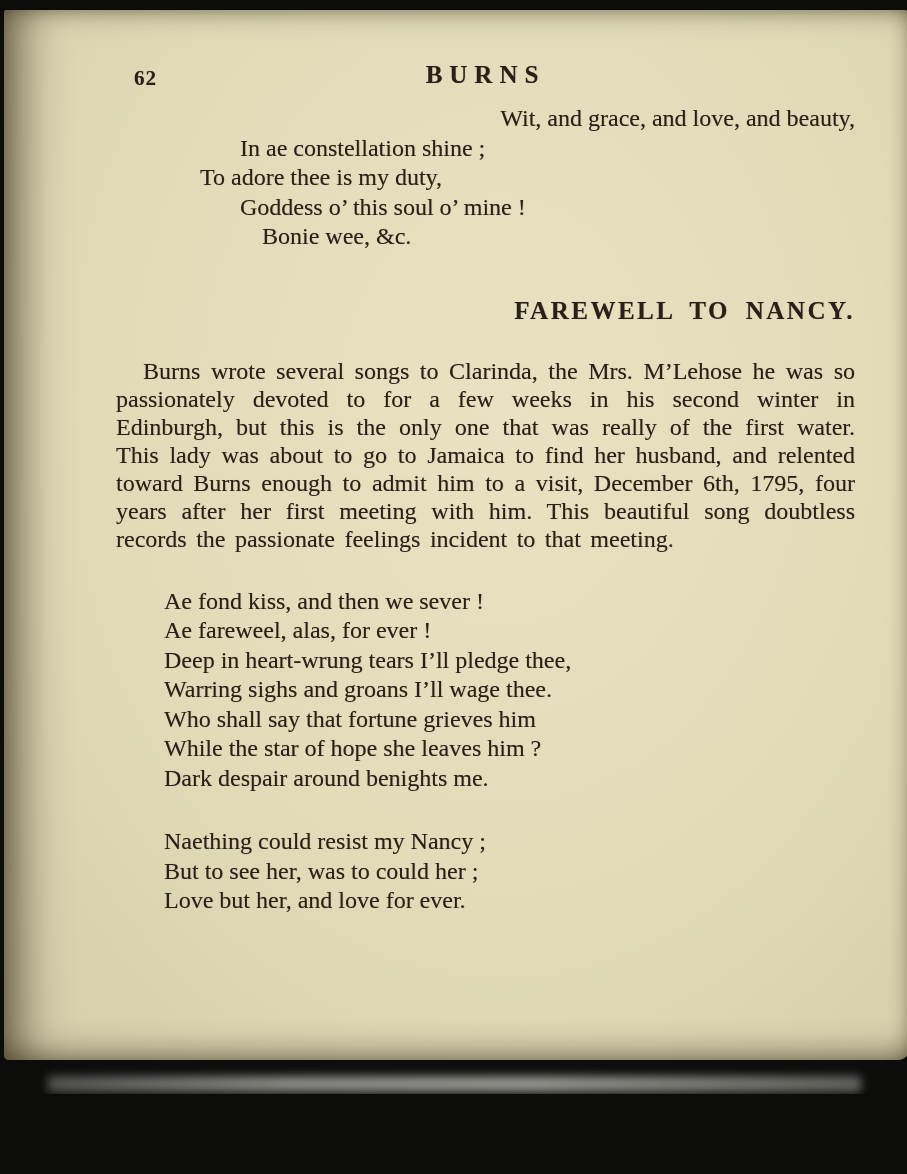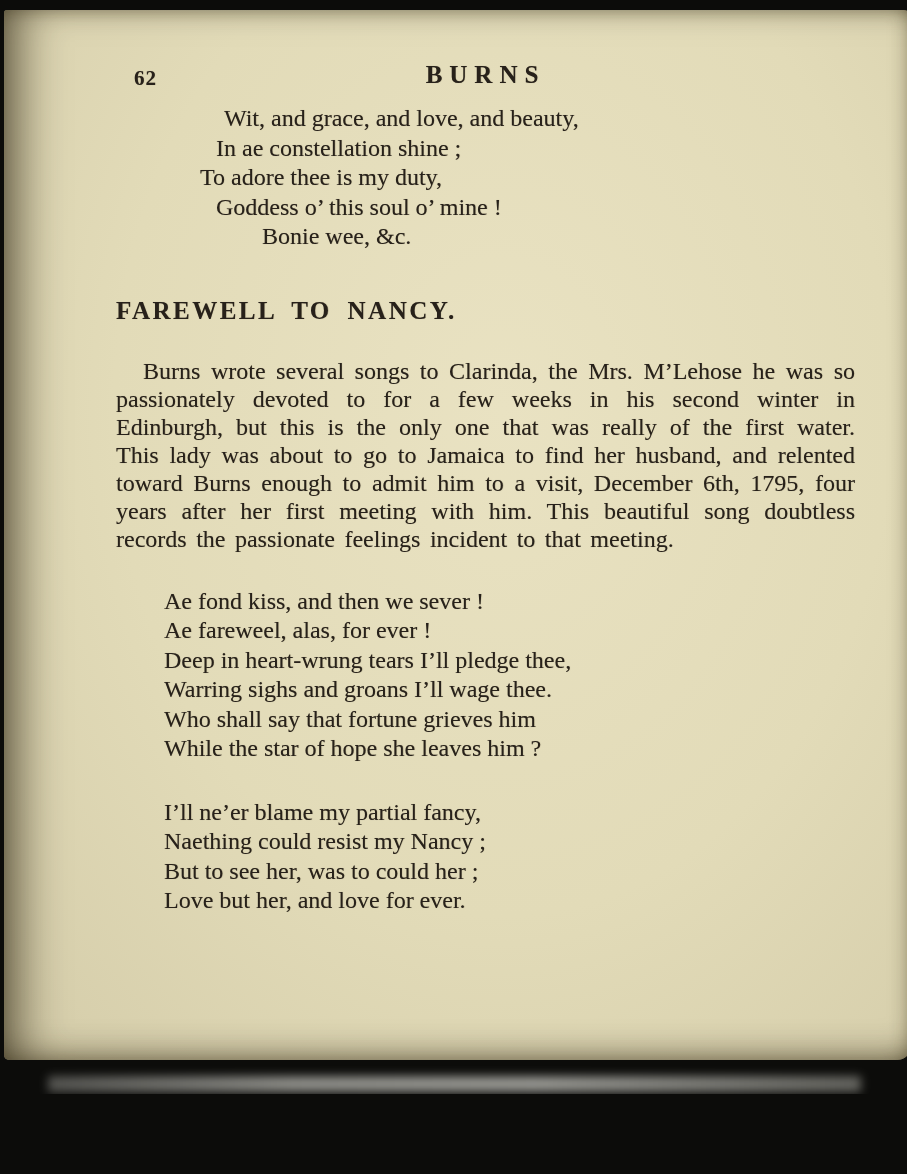--- a/index.html
+++ b/index.html
@@ -90,26 +90,26 @@
   }
   .stanza .line {
     white-space: nowrap;
     line-height: 29.5px;
   }
   .opening {
     margin-top: 8px;
     margin-left: 80px;
   }
   .ind-0 { margin-left: 4px; }
-  .ind-a { margin-left: 28px; }
-  .ind-b { margin-left: 20px; }
+  .ind-a { margin-left: 18px; text-align: right; }
+  .ind-b { margin-left: 44px; }
   .ind-c { margin-left: 66px; }
   .section-title {
     margin: 44px 0 0 0;
-    text-align: left;
+    text-align: right;
     font-size: 25px;
     font-weight: 600;
     letter-spacing: 2.5px;
     word-spacing: 7px;
   }
   .intro {
     margin: 32px 0 0 0;
     text-align: justify;
     text-indent: 27px;
     word-spacing: 3.5px;
@@ -147,24 +147,24 @@
 
       <p class="intro">Burns wrote several songs to Clarinda, the Mrs. M’Lehose he was so passionately devoted to for a few weeks in his second winter in Edinburgh, but this is the only one that was really of the first water. This lady was about to go to Jamaica to find her husband, and relented toward Burns enough to admit him to a visit, December 6th, 1795, four years after her first meeting with him. This beautiful song doubtless records the passionate feelings incident to that meeting.</p>
 
       <div class="stanza main">
         <div class="line">Ae fond kiss, and then we sever !</div>
         <div class="line">Ae fareweel, alas, for ever !</div>
         <div class="line">Deep in heart-wrung tears I’ll pledge thee,</div>
         <div class="line">Warring sighs and groans I’ll wage thee.</div>
         <div class="line">Who shall say that fortune grieves him</div>
         <div class="line">While the star of hope she leaves him ?</div>
+        <div class="line">Dark despair around benights me.</div>
       </div>
 
       <div class="stanza main">
-        <div class="line">I’ll ne’er blame my partial fancy,</div>
         <div class="line">Naething could resist my Nancy ;</div>
         <div class="line">But to see her, was to could her ;</div>
         <div class="line">Love but her, and love for ever.</div>
       </div>
 
     </div>
   </div>
 </div>
 
 </body></html>

